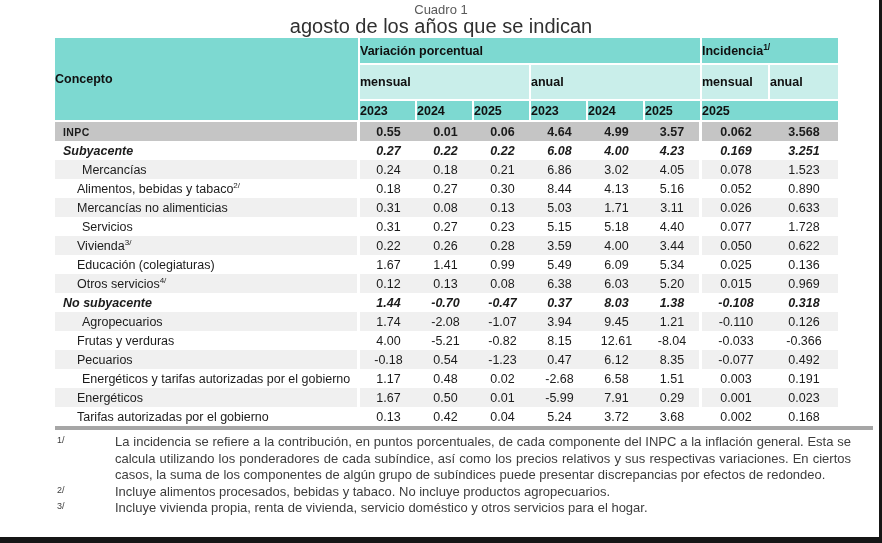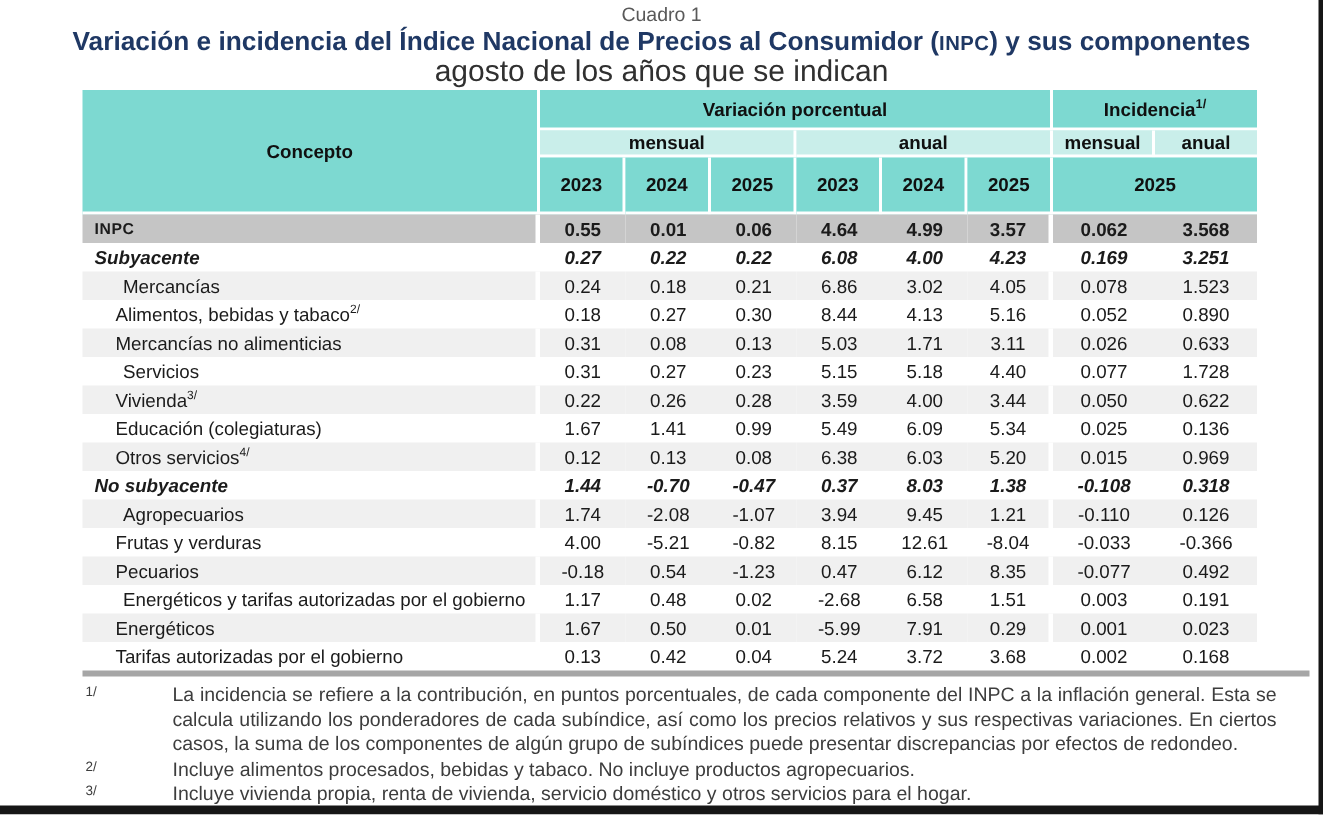--- a/index.html
+++ b/index.html
@@ -17,25 +17,25 @@
   .kicker{padding-top:2px;text-align:center;font-size:13px;color:#595959;}
   .title{margin:0;text-align:center;font-size:17.5px;line-height:21px;font-weight:700;color:var(--navy);}
   .title .acr{font-size:13.5px;letter-spacing:.3px;}
   .subtitle{text-align:center;font-size:20px;color:#303030;line-height:18px;}
   table.inpc{margin:3px 0 0 55px;border-collapse:separate;border-spacing:0;table-layout:fixed;width:783px;}
   col.c-label{width:305px;}
   col.c-year{width:57px;}
   col.c-incm{width:68px;}
   col.c-inca{width:68px;}
   thead th{background:var(--teal);color:#101010;font-size:12.5px;font-weight:700;
-           border-right:2px solid #fff;border-bottom:2px solid #fff;padding:0;text-align:center;}
+           border-right:2px solid #fff;border-bottom:2px solid #fff;padding:0;text-align:left;}
   thead th.nrb{border-right:none;}
   tr.hrow1 th{height:27px;}
-  tr.hrow2 th{height:18px;background:var(--teal-light);}
-  tr.hrow3 th{height:38px;}
+  tr.hrow2 th{height:36px;background:var(--teal-light);}
+  tr.hrow3 th{height:21px;}
   th sup{font-size:8.5px;vertical-align:super;line-height:0;}
   tbody td{height:19px;padding:0;font-size:12.5px;color:#1b1b1b;text-align:center;background:#fff;}
   tbody td.lbl{text-align:left;border-right:3px solid #fff;white-space:nowrap;}
   tbody td.sep{border-right:3px solid #fff;}
   tbody td.lbl sup{font-size:8px;vertical-align:super;line-height:0;}
   tbody tr.inpc td{background:var(--inpc-gray);font-weight:700;}
   tbody tr.inpc td.lbl{font-size:10.5px;letter-spacing:.4px;}
   tbody tr.bold td{font-weight:700;font-style:italic;}
   tbody tr.stripe td{background:var(--stripe);}
   .ind0{padding-left:8px;}
@@ -47,21 +47,20 @@
   .fn .mk{flex:0 0 58px;font-size:9px;color:#3d3d3d;padding-top:1px;}
   .fn .tx{flex:1;font-size:13px;line-height:16.5px;color:#3d3d3d;text-align:justify;padding-right:6px;}
 </style>
 </head>
 <body>
 
 <div class="page">
 
   <div class="kicker">Cuadro 1</div>
 
-  <h1 class="title"><span>Variación e incidencia del Índice Nacional de Precios al Consumidor (</span><span class="acr">INPC</span><span>) y sus componentes</span></h1>
 
   <div class="subtitle">agosto de los años que se indican</div>
 
   <table class="inpc">
     <colgroup>
       <col class="c-label">
       <col class="c-year">
         <col class="c-year">
         <col class="c-year">
       <col class="c-year">

